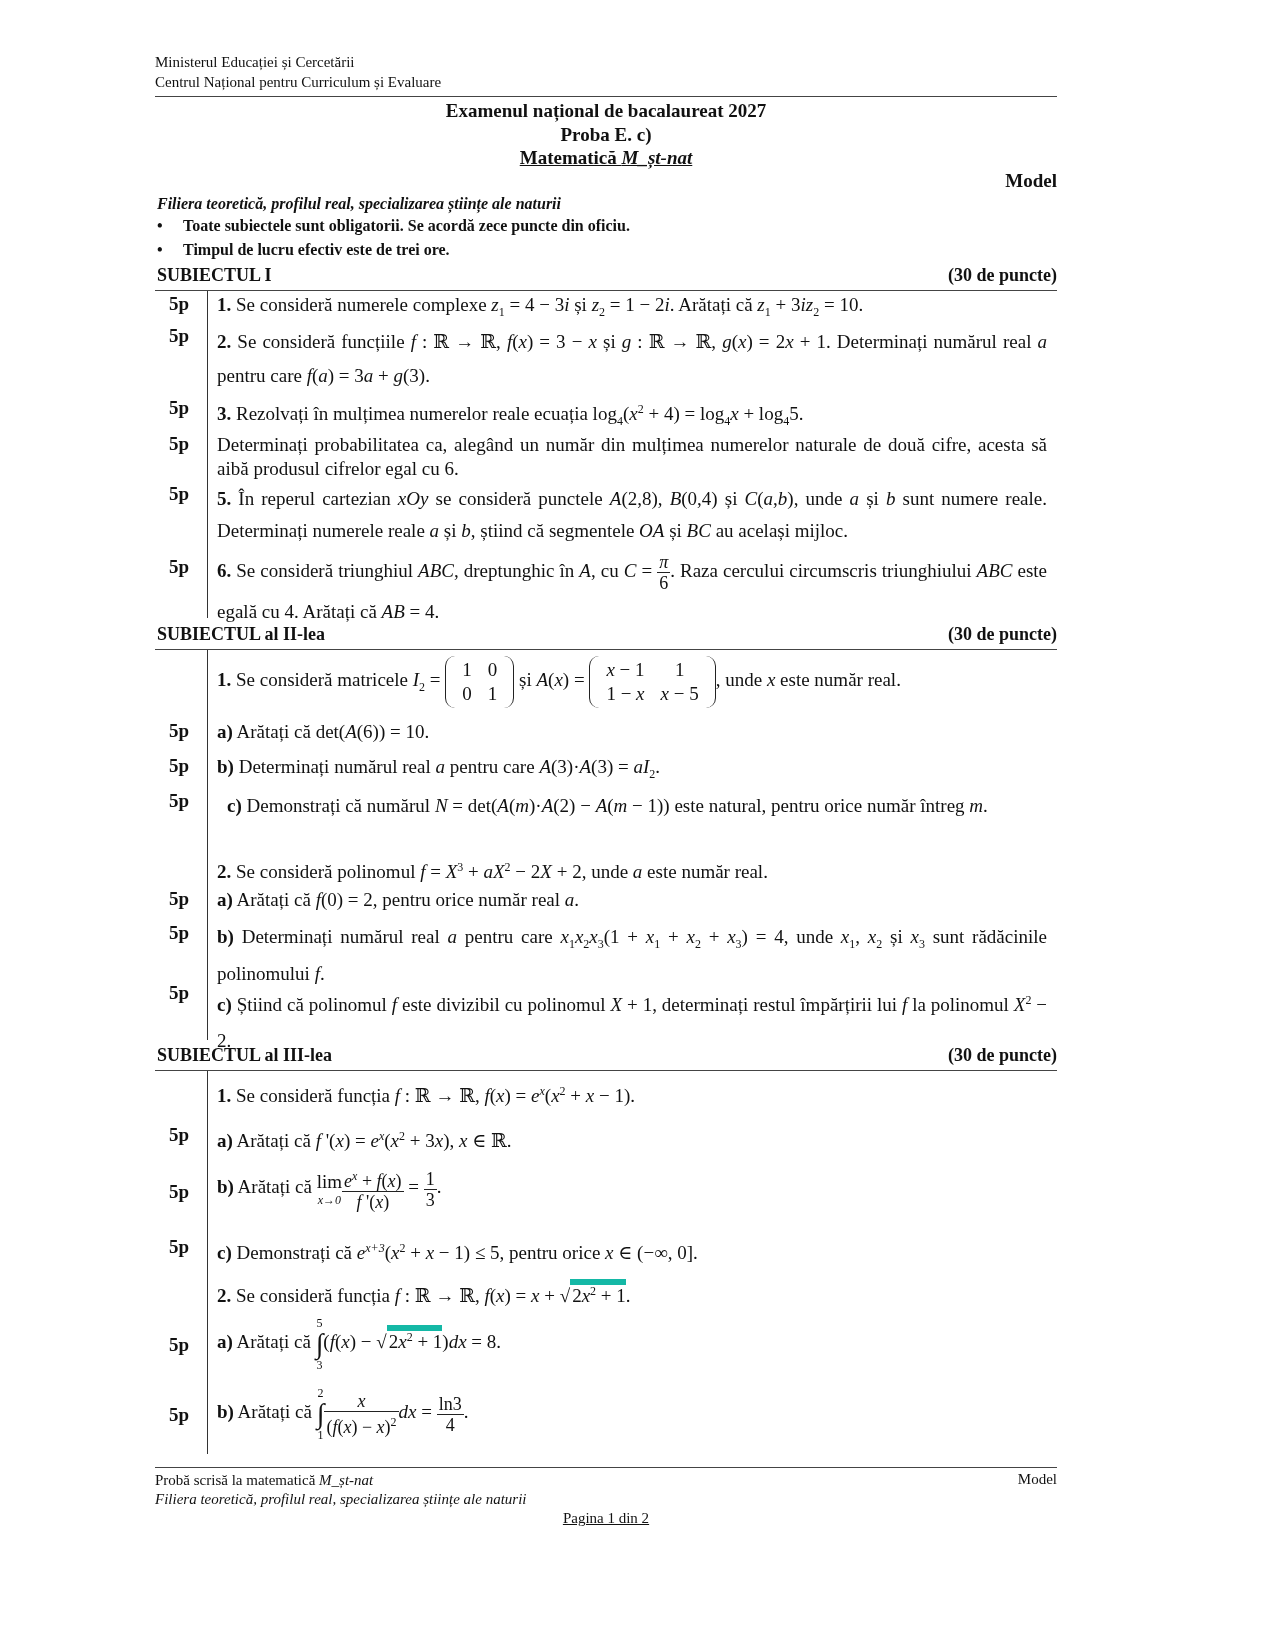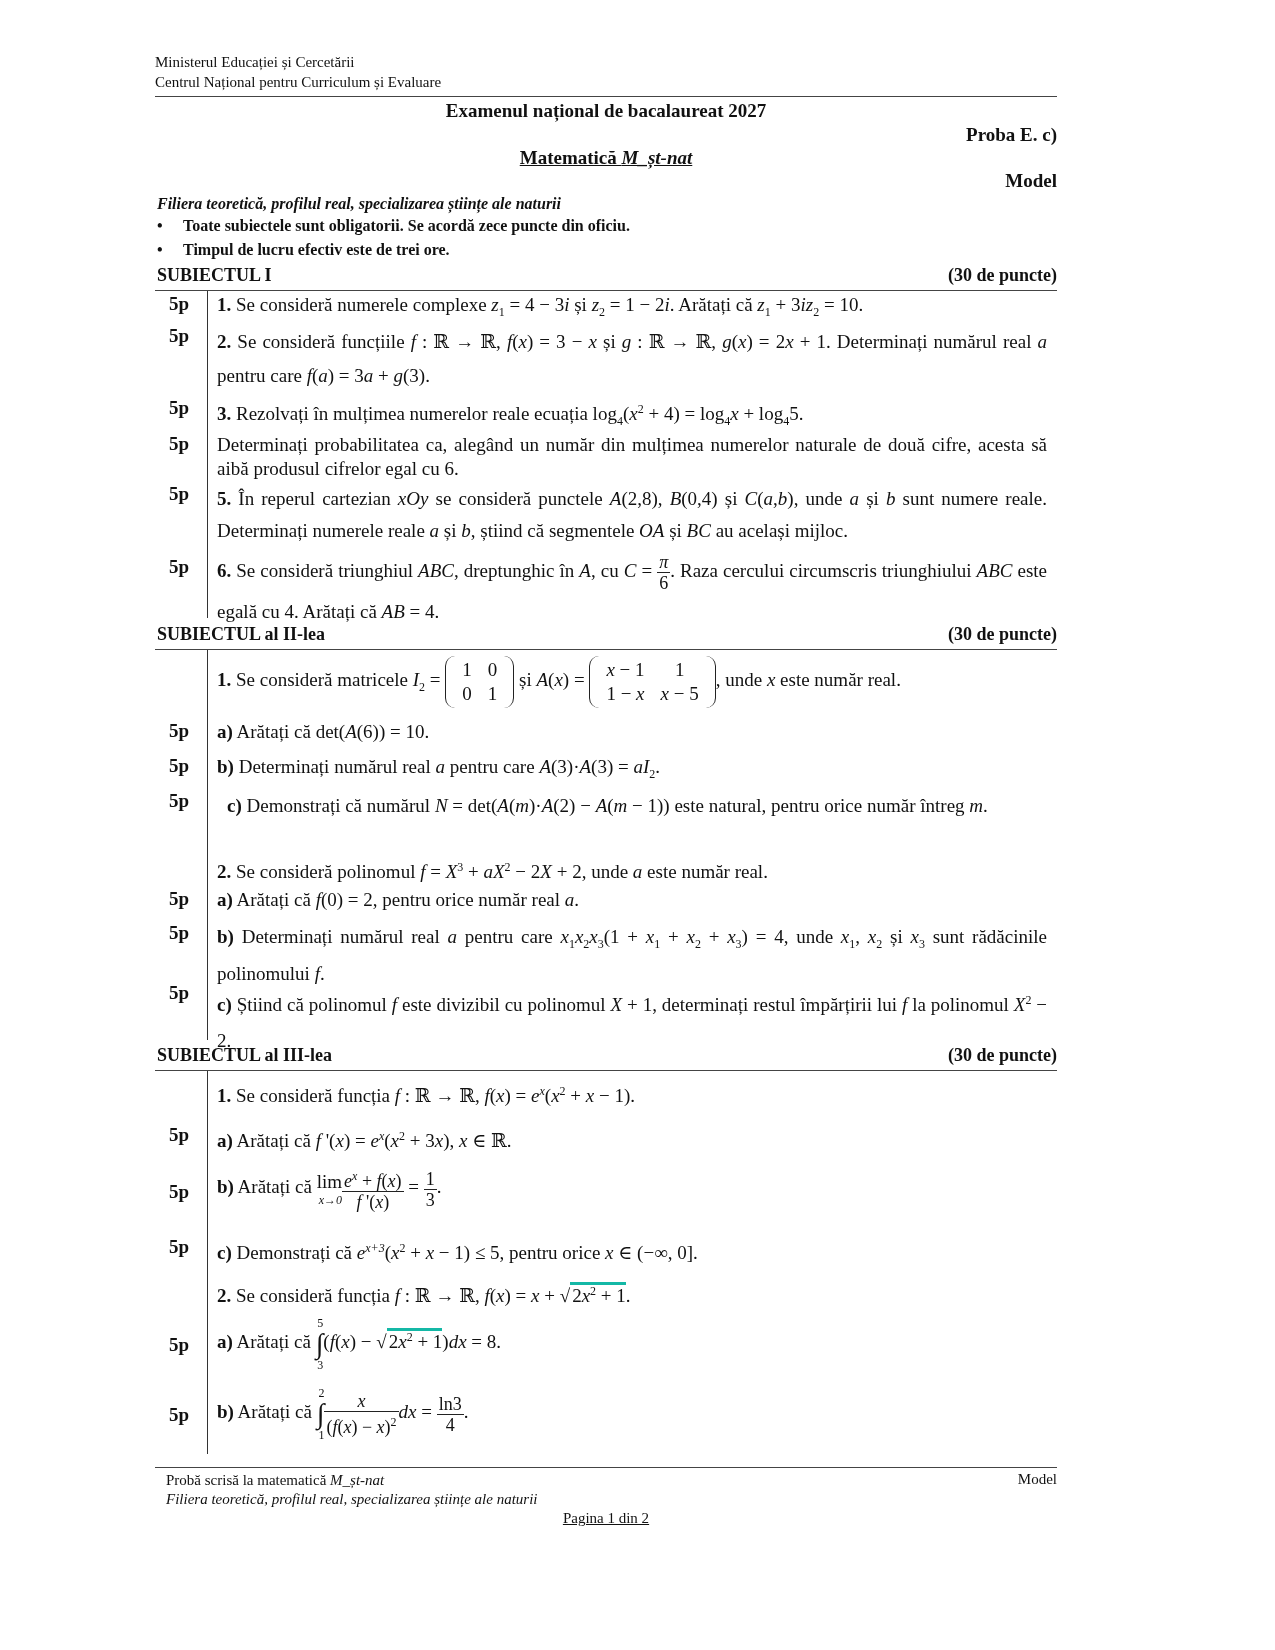--- a/index.html
+++ b/index.html
@@ -22,38 +22,38 @@
   .i { font-style: italic; }
   b { font-weight: bold; }
   sub, sup { font-size: 12px; }
   .frac { display: inline-block; vertical-align: middle; text-align: center; font-size: 18px; line-height: 20px; }
   .frac .n { display: block; border-bottom: 1px solid #222; padding: 0 2px; }
   .frac .d { display: block; padding: 0 2px; }
   .mat { display: inline-block; vertical-align: middle; border-left: 1.5px solid #222; border-right: 1.5px solid #222;
          border-radius: 10px; padding: 2px 8px; line-height: 24px; }
   .mat table { border-collapse: collapse; font-size: 19px; }
   .mat td { padding: 0 8px; text-align: center; }
-  .intg { display: inline-block; vertical-align: middle; text-align: right; font-size: 12px; line-height: 14px; }
+  .intg { display: inline-block; vertical-align: middle; text-align: center; font-size: 12px; line-height: 14px; }
   .intg .s { display: block; font-size: 28px; line-height: 28px; }
-  .sqrt { border-top: 3px solid #14b8a6; padding-left: 2px; }
-  .footer-l { position: absolute; left: 11px; font-size: 15px; line-height: 19px; }
+  .sqrt { border-top: 6px solid #14b8a6; padding-left: 2px; }
+  .footer-l { position: absolute; left: 0; font-size: 15px; line-height: 19px; }
   .footer-r { position: absolute; right: 0; font-size: 15px; }
   .footer-c { position: absolute; left: 0; width: 902px; text-align: center; font-size: 15px; }
 </style>
 </head>
 <body>
 
 <div class="page">
 
   <div class="ministry" style="top:52px;">Ministerul Educației și Cercetării</div>
   <div class="ministry" style="top:72px;">Centrul Național pentru Curriculum și Evaluare</div>
   <div class="rule" style="top:96px;"></div>
 
   <div class="center-b" style="top:99px;">Examenul național de bacalaureat 2027</div>
-  <div class="center-b" style="top:123px;text-align:right;">Proba E. c)</div>
+  <div class="center-b" style="top:123px;">Proba E. c)</div>
   <div class="center-b" style="top:146px;text-decoration:underline;">
     <span>Matematică </span><span class="i">M_șt-nat</span>
   </div>
   <div class="model" style="top:170px;">Model</div>
 
   <div class="filiera" style="top:195px;">Filiera teoretică, profilul real, specializarea științe ale naturii</div>
   <div class="bullet" style="top:217px;"><span class="dot">•</span><span>Toate subiectele sunt obligatorii. Se acordă zece puncte din oficiu.</span></div>
   <div class="bullet" style="top:241px;"><span class="dot">•</span><span>Timpul de lucru efectiv este de trei ore.</span></div>
 
   <div class="sect" style="top:265px;">

